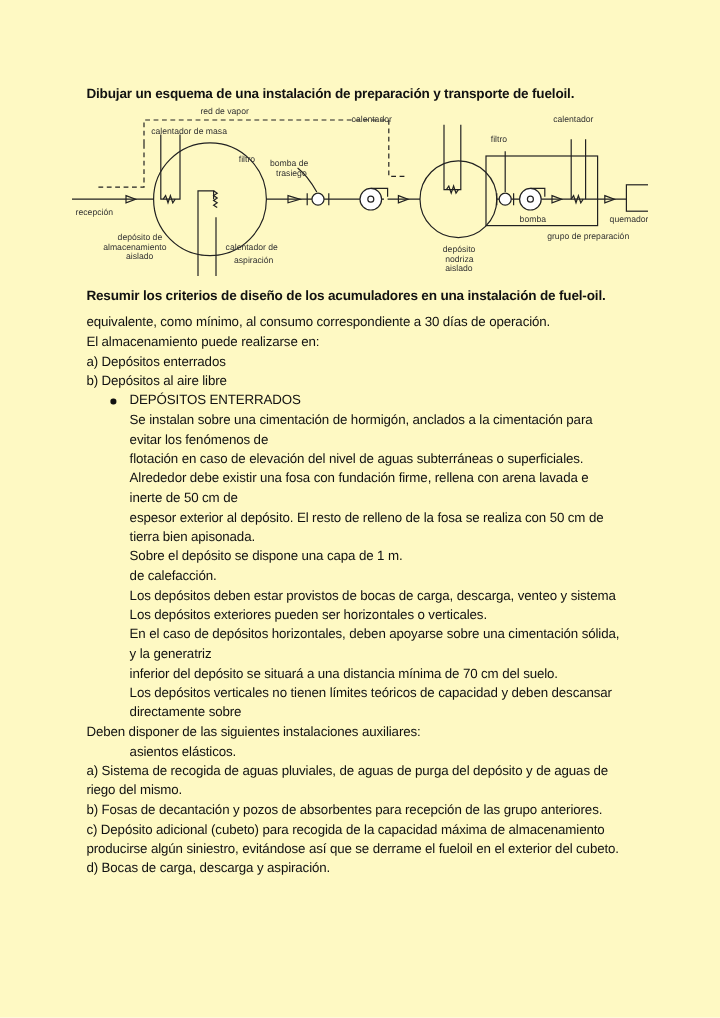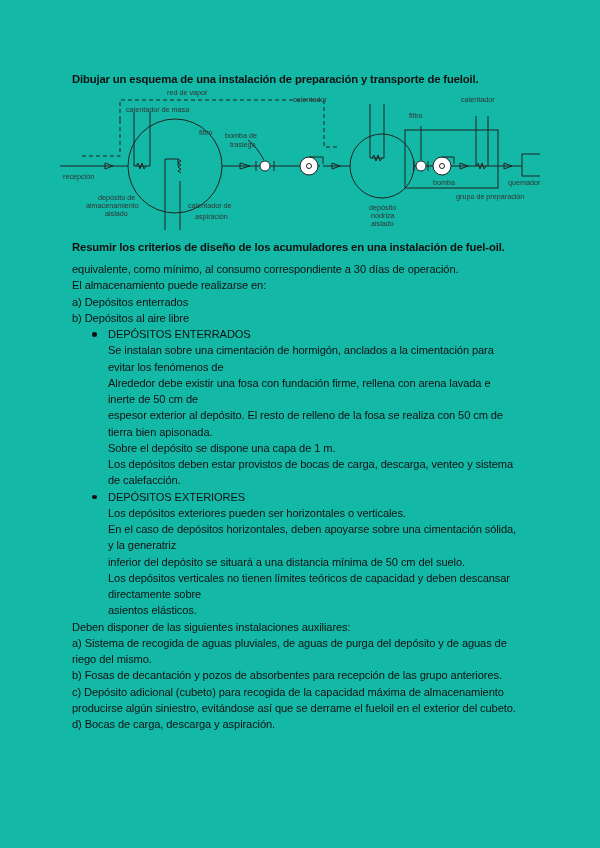--- a/index.html
+++ b/index.html
@@ -1,18 +1,18 @@
 <!DOCTYPE html>
 <html><head>
 <meta charset="utf-8">
 <style>
   html, body { margin: 0; padding: 0; background: #ffffff; }
   body { width: 600px; height: 848px; position: relative; overflow: hidden;
          font-family: "Liberation Sans", sans-serif; color: #111; }
-  .page { position: absolute; left: 0; top: 0; width: 600px; height: 848px; background: #14b8a6; }
+  .page { position: absolute; left: 0; top: 0; width: 600px; height: 848px; background: #fef9c3; }
   .h { position: absolute; left: 72px; font-weight: bold; font-size: 11.3px; letter-spacing: -0.15px; white-space: nowrap; }
   #diagram { position: absolute; left: 60px; top: 86px; width: 480px; height: 144px; }
   #diagram text { font-family: "Liberation Sans", sans-serif; font-size: 7.2px; fill: #333; }
   .body { position: absolute; left: 72px; top: 261px; width: 470px; font-size: 11.1px; line-height: 16.25px; letter-spacing: -0.1px; }
   .line { white-space: nowrap; height: 16.25px; }
   .ind { padding-left: 36px; }
   .bullet-row { position: relative; padding-left: 36px; white-space: nowrap; height: 16.25px; }
   .bullet-dot { position: absolute; left: 20px; top: 6px; width: 4.5px; height: 4.5px; border-radius: 50%; background: #111; }
 </style>
 </head>
@@ -103,41 +103,38 @@
     <div class="line">El almacenamiento puede realizarse en:</div>
     <div class="line">a) Depósitos enterrados</div>
     <div class="line">b) Depósitos al aire libre</div>
 
     <div class="bullet-row">
       <span class="bullet-dot"></span>
       <span>DEPÓSITOS ENTERRADOS</span>
     </div>
     <div class="line ind">Se instalan sobre una cimentación de hormigón, anclados a la cimentación para</div>
     <div class="line ind">evitar los fenómenos de</div>
+    <div class="line ind">flotación en caso de elevación del nivel de aguas subterráneas o superficiales.</div>
     <div class="line ind">Alrededor debe existir una fosa con fundación firme, rellena con arena lavada e</div>
     <div class="line ind">inerte de 50 cm de</div>
     <div class="line ind">espesor exterior al depósito. El resto de relleno de la fosa se realiza con 50 cm de</div>
     <div class="line ind">tierra bien apisonada.</div>
     <div class="line ind">Sobre el depósito se dispone una capa de 1 m.</div>
+    <div class="line ind">de calefacción.</div>
     <div class="line ind">Los depósitos deben estar provistos de bocas de carga, descarga, venteo y sistema</div>
-    <div class="line ind">de calefacción.</div>
 
-    <div class="bullet-row">
-      <span class="bullet-dot"></span>
-      <span>DEPÓSITOS EXTERIORES</span>
-    </div>
     <div class="line ind">Los depósitos exteriores pueden ser horizontales o verticales.</div>
     <div class="line ind">En el caso de depósitos horizontales, deben apoyarse sobre una cimentación sólida,</div>
     <div class="line ind">y la generatriz</div>
-    <div class="line ind">inferior del depósito se situará a una distancia mínima de 50 cm del suelo.</div>
+    <div class="line ind">inferior del depósito se situará a una distancia mínima de 70 cm del suelo.</div>
     <div class="line ind">Los depósitos verticales no tienen límites teóricos de capacidad y deben descansar</div>
     <div class="line ind">directamente sobre</div>
+    <div class="line">Deben disponer de las siguientes instalaciones auxiliares:</div>
+
     <div class="line ind">asientos elásticos.</div>
-
-    <div class="line">Deben disponer de las siguientes instalaciones auxiliares:</div>
     <div class="line">a) Sistema de recogida de aguas pluviales, de aguas de purga del depósito y de aguas de</div>
     <div class="line">riego del mismo.</div>
     <div class="line">b) Fosas de decantación y pozos de absorbentes para recepción de las grupo anteriores.</div>
     <div class="line">c) Depósito adicional (cubeto) para recogida de la capacidad máxima de almacenamiento</div>
     <div class="line">producirse algún siniestro, evitándose así que se derrame el fueloil en el exterior del cubeto.</div>
     <div class="line">d) Bocas de carga, descarga y aspiración.</div>
   </div>
 </div>
 
 </body></html>

